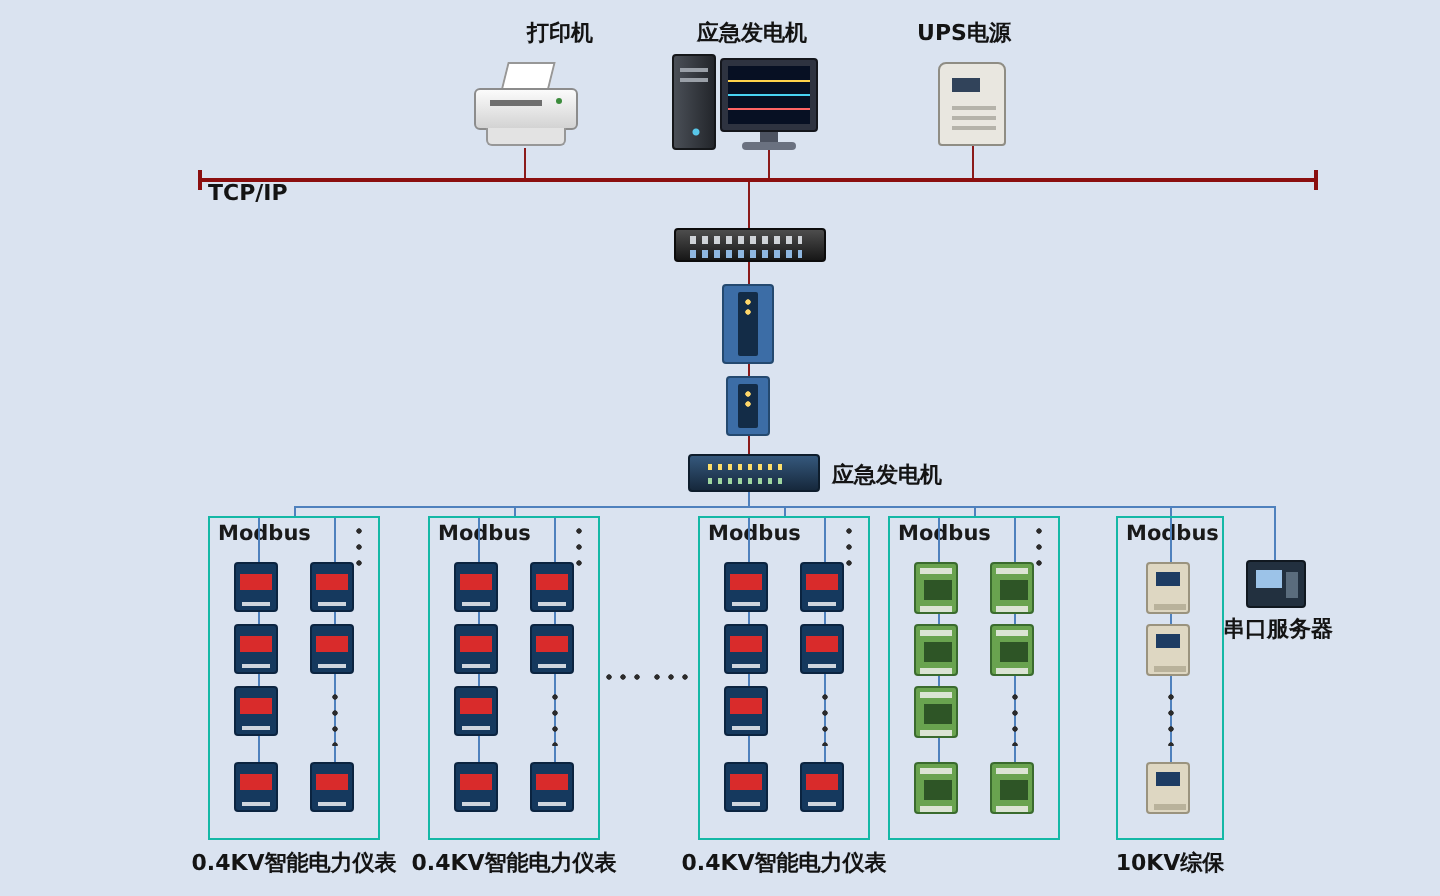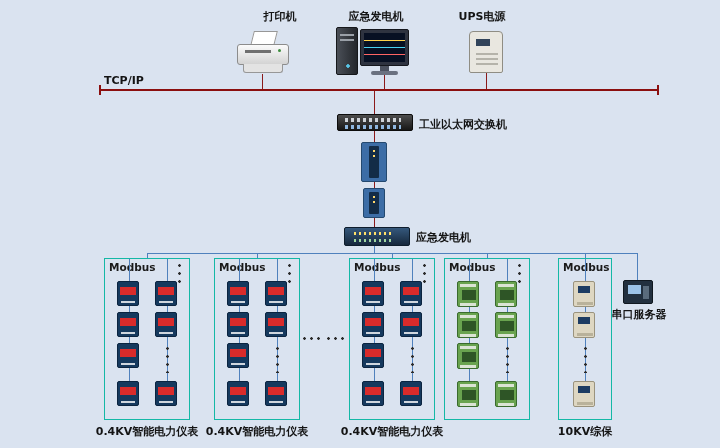--- a/index.html
+++ b/index.html
@@ -116,28 +116,27 @@
   </div>
   <div class="m-stand"></div>
   <div class="m-base"></div>
 
   <div class="ups"></div>
 
   <div class="mline-v" style="left:262px;top:74px;height:16px"></div>
   <div class="mline-v" style="left:384px;top:75px;height:15px"></div>
   <div class="mline-v" style="left:486px;top:73px;height:17px"></div>
 
-  <span class="lbl-l" style="left:104px;top:74px">TCP/IP</span>
+  <span class="lbl-l" style="left:104px;top:90px">TCP/IP</span>
   <div class="mline-h" style="left:100px;top:89px;width:558px"></div>
   <div class="mcap" style="left:99px;top:85px"></div>
   <div class="mcap" style="left:657px;top:85px"></div>
 
   <div class="mline-v" style="left:374px;top:91px;height:23px"></div>
   <div class="switch"></div>
-  <span class="lbl-l" style="left:419px;top:117px">工业以太网交换机</span>
 
   <div class="mline-v" style="left:374px;top:131px;height:11px"></div>
   <div class="conv" style="left:361px;top:142px;width:26px;height:40px"></div>
   <div class="mline-v" style="left:374px;top:182px;height:6px"></div>
   <div class="conv" style="left:363px;top:188px;width:22px;height:30px"></div>
   <div class="mline-v" style="left:374px;top:218px;height:9px"></div>
 
   <div class="sserver"></div>
   <span class="lbl-l" style="left:416px;top:230px">应急发电机</span>
 

